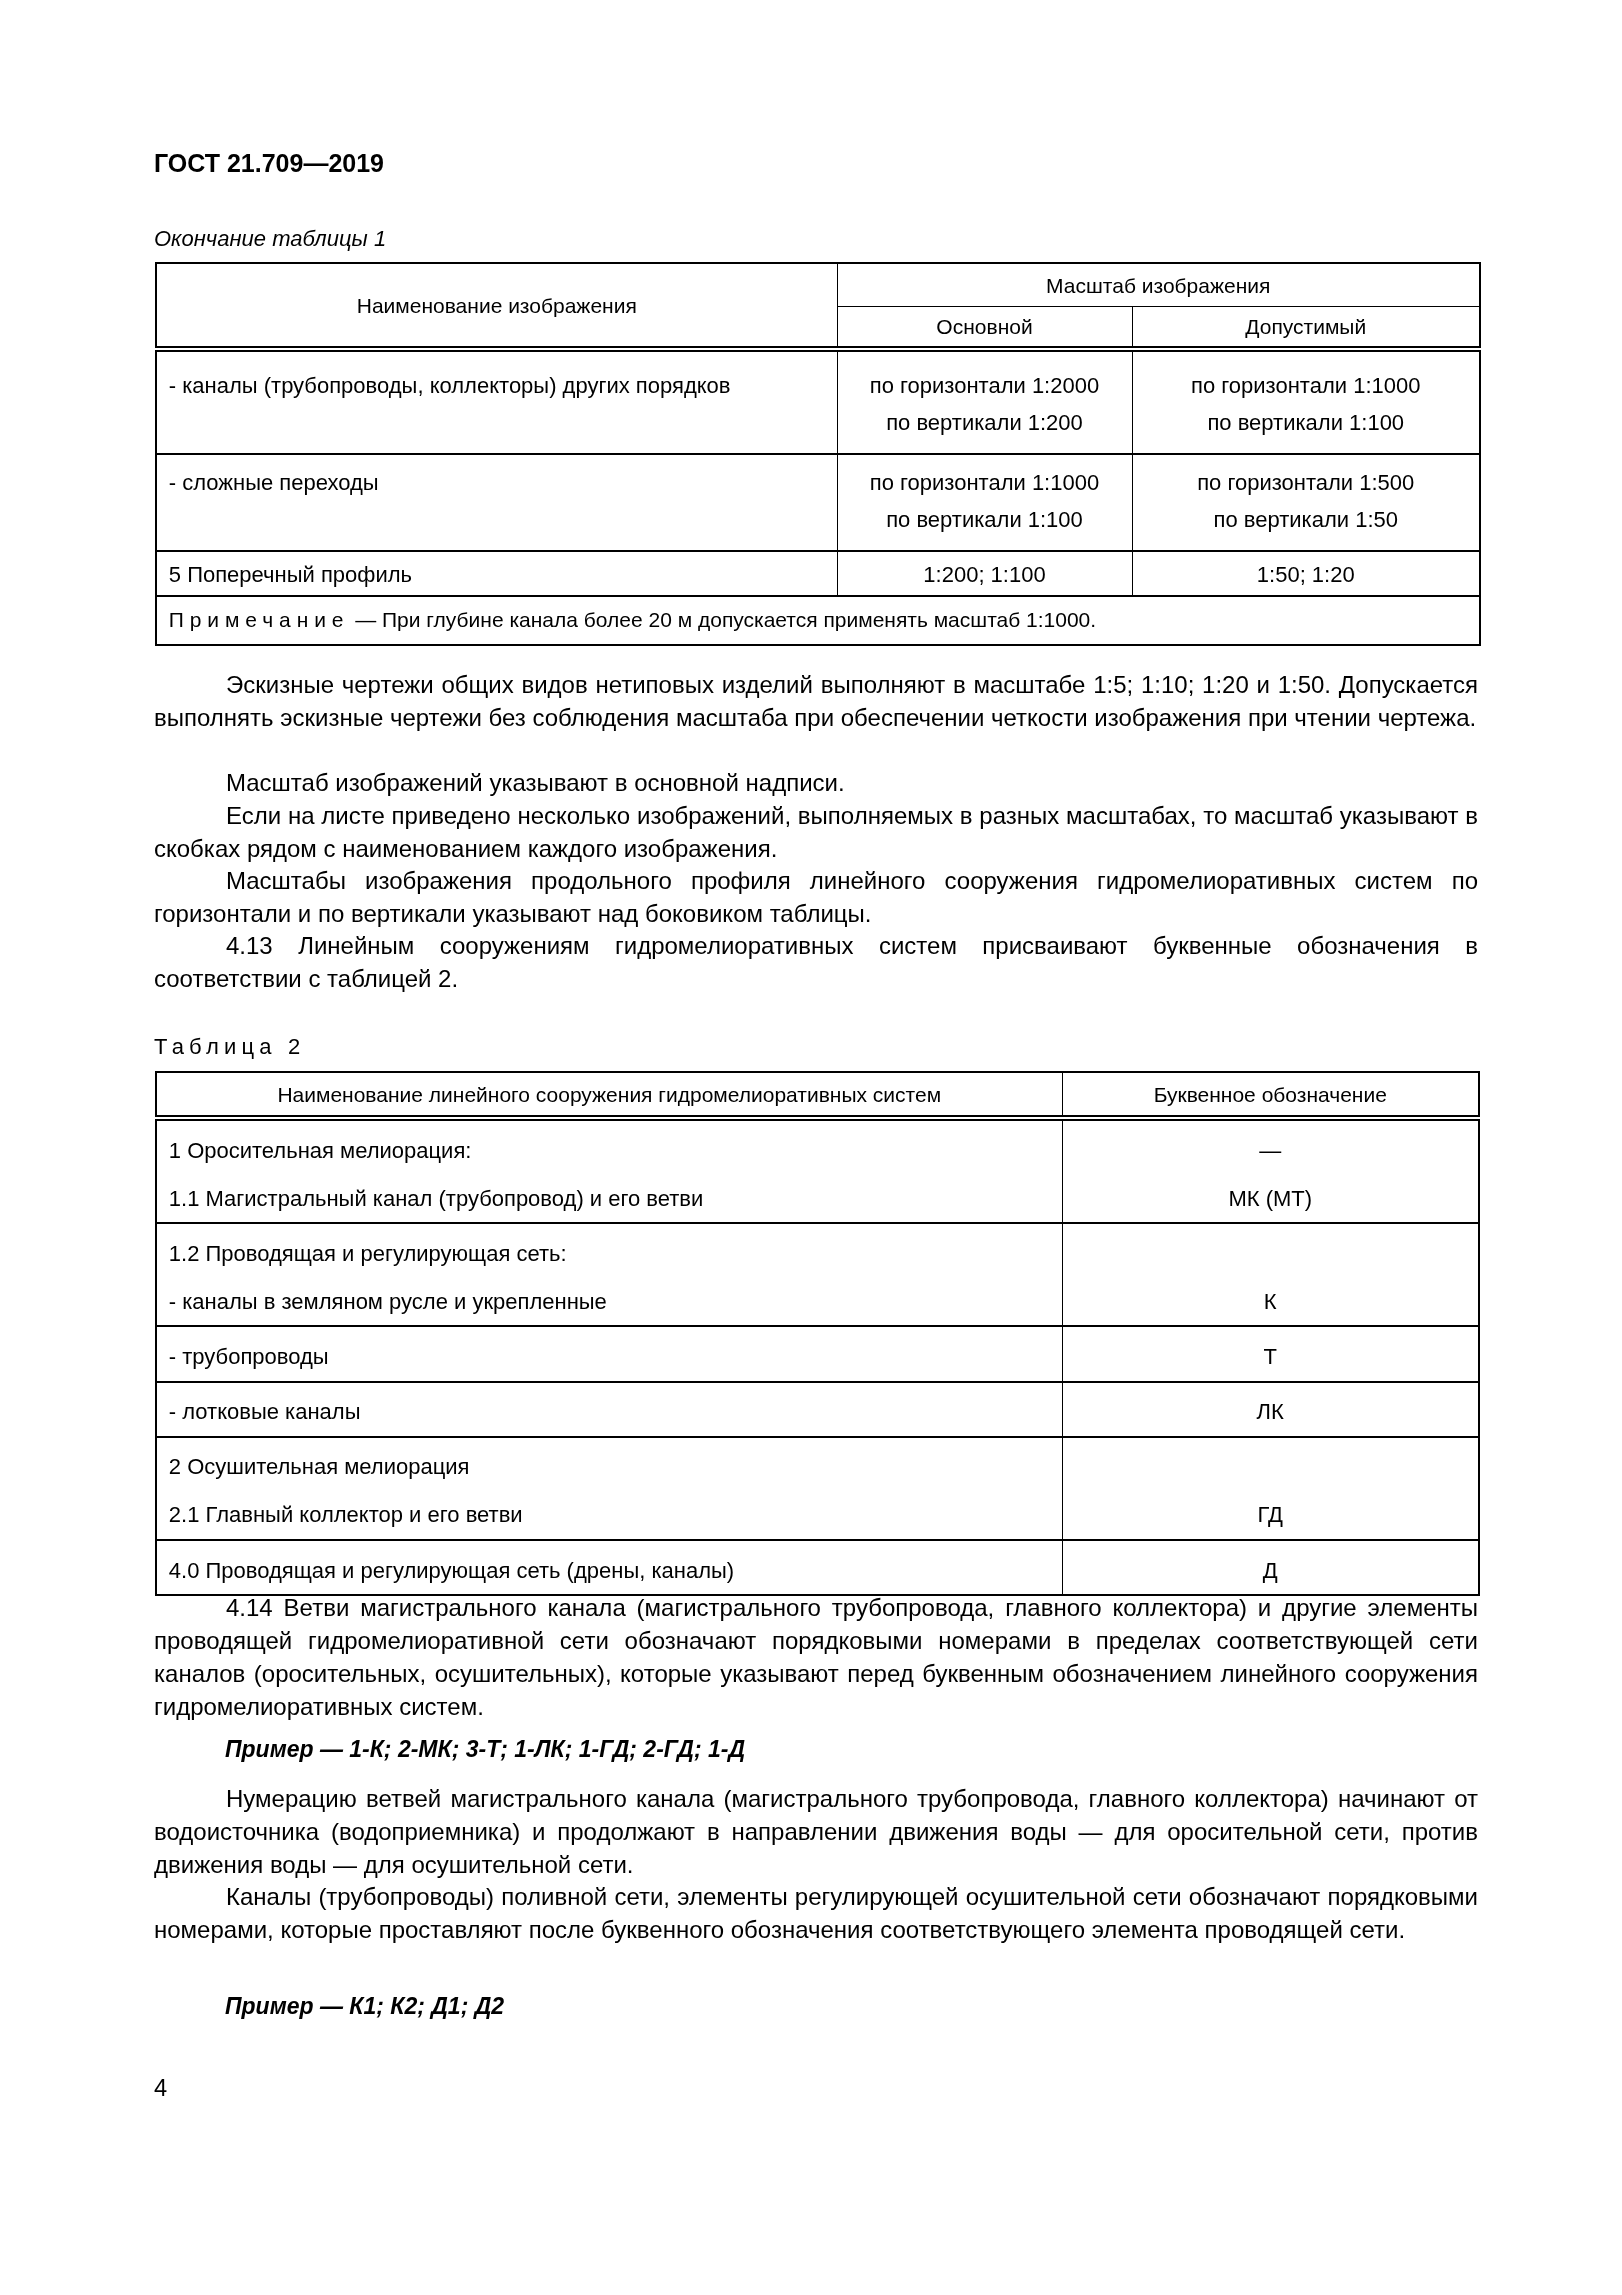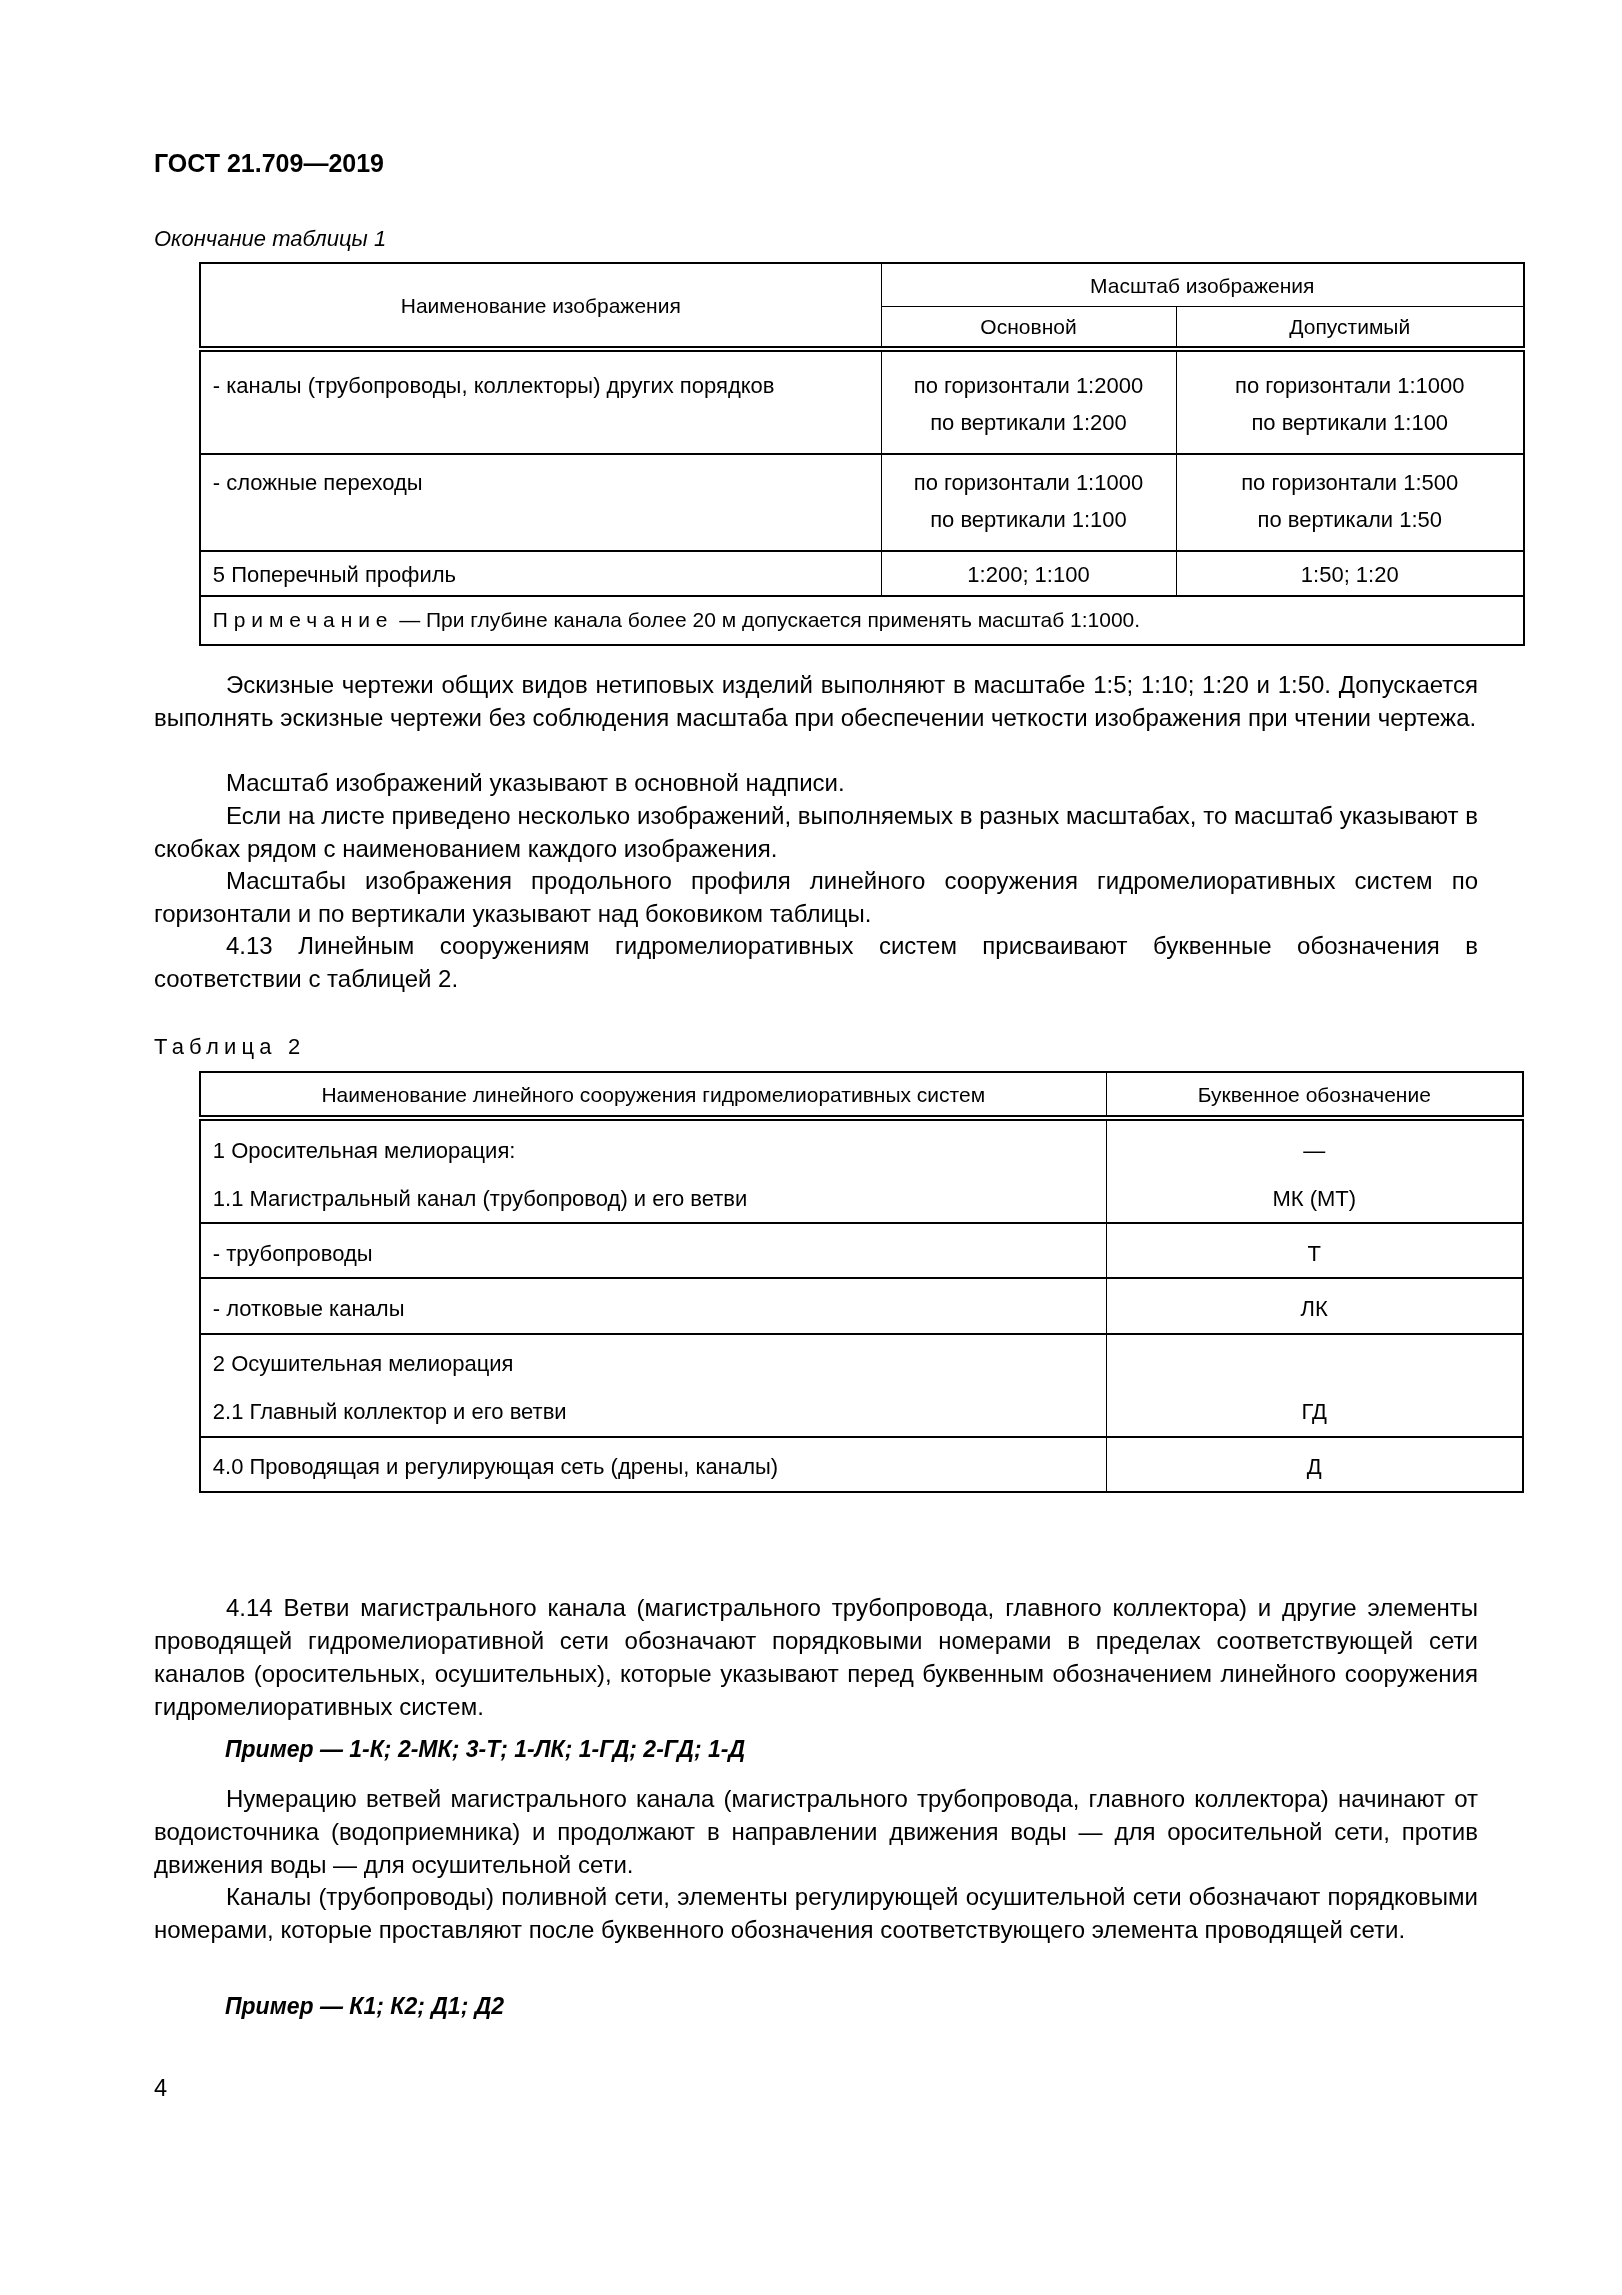--- a/index.html
+++ b/index.html
@@ -12,21 +12,20 @@
     position: absolute; left: 154px; top: 149px;
     font-weight: bold; font-size: 25px; letter-spacing: 0px;
   }
   .caption-italic {
     position: absolute; left: 154px; top: 226px;
     font-style: italic; font-size: 22px;
   }
   table.gost {
     position: absolute; border-collapse: collapse; table-layout: fixed;
     font-size: 22px;
-    margin-left: 44px;
   }
   table.gost td, table.gost th {
     border: 1.3px solid #000; font-weight: normal; padding: 0 11.8px;
     vertical-align: top; line-height: 37px;
   }
   
   #t1 { left: 155px; top: 262px; width: 1323px; }
   #t1 { border: 2.6px solid #000; }
   #t1 .hdr { text-align: center; vertical-align: middle; font-size: 21px; }
   #t1 .h1 td, #t1 .h1 th { height: 42px; }
@@ -143,20 +142,30 @@
         <div class="line">1 Оросительная мелиорация:</div>
         <div class="line">1.1 Магистральный канал (трубопровод) и его ветви</div>
       </td>
       <td class="code">
         <div class="line center">—</div>
         <div class="line center">МК (МТ)</div>
       </td>
     </tr>
     <tr class="g">
       <td>
+        <div class="line">1.2 Проводящая и регулирующая сеть:</div>
+        <div class="line">- каналы в земляном русле и укрепленные</div>
+      </td>
+      <td class="code">
+        <div class="line center"></div>
+        <div class="line center">К</div>
+      </td>
+    </tr>
+    <tr class="g">
+      <td>
           <div class="line">- трубопроводы</div>
         </td>
       <td class="code">
           <div class="line center">Т</div>
         </td>
     </tr>
     <tr class="g">
       <td>
           <div class="line">- лотковые каналы</div>
         </td>

